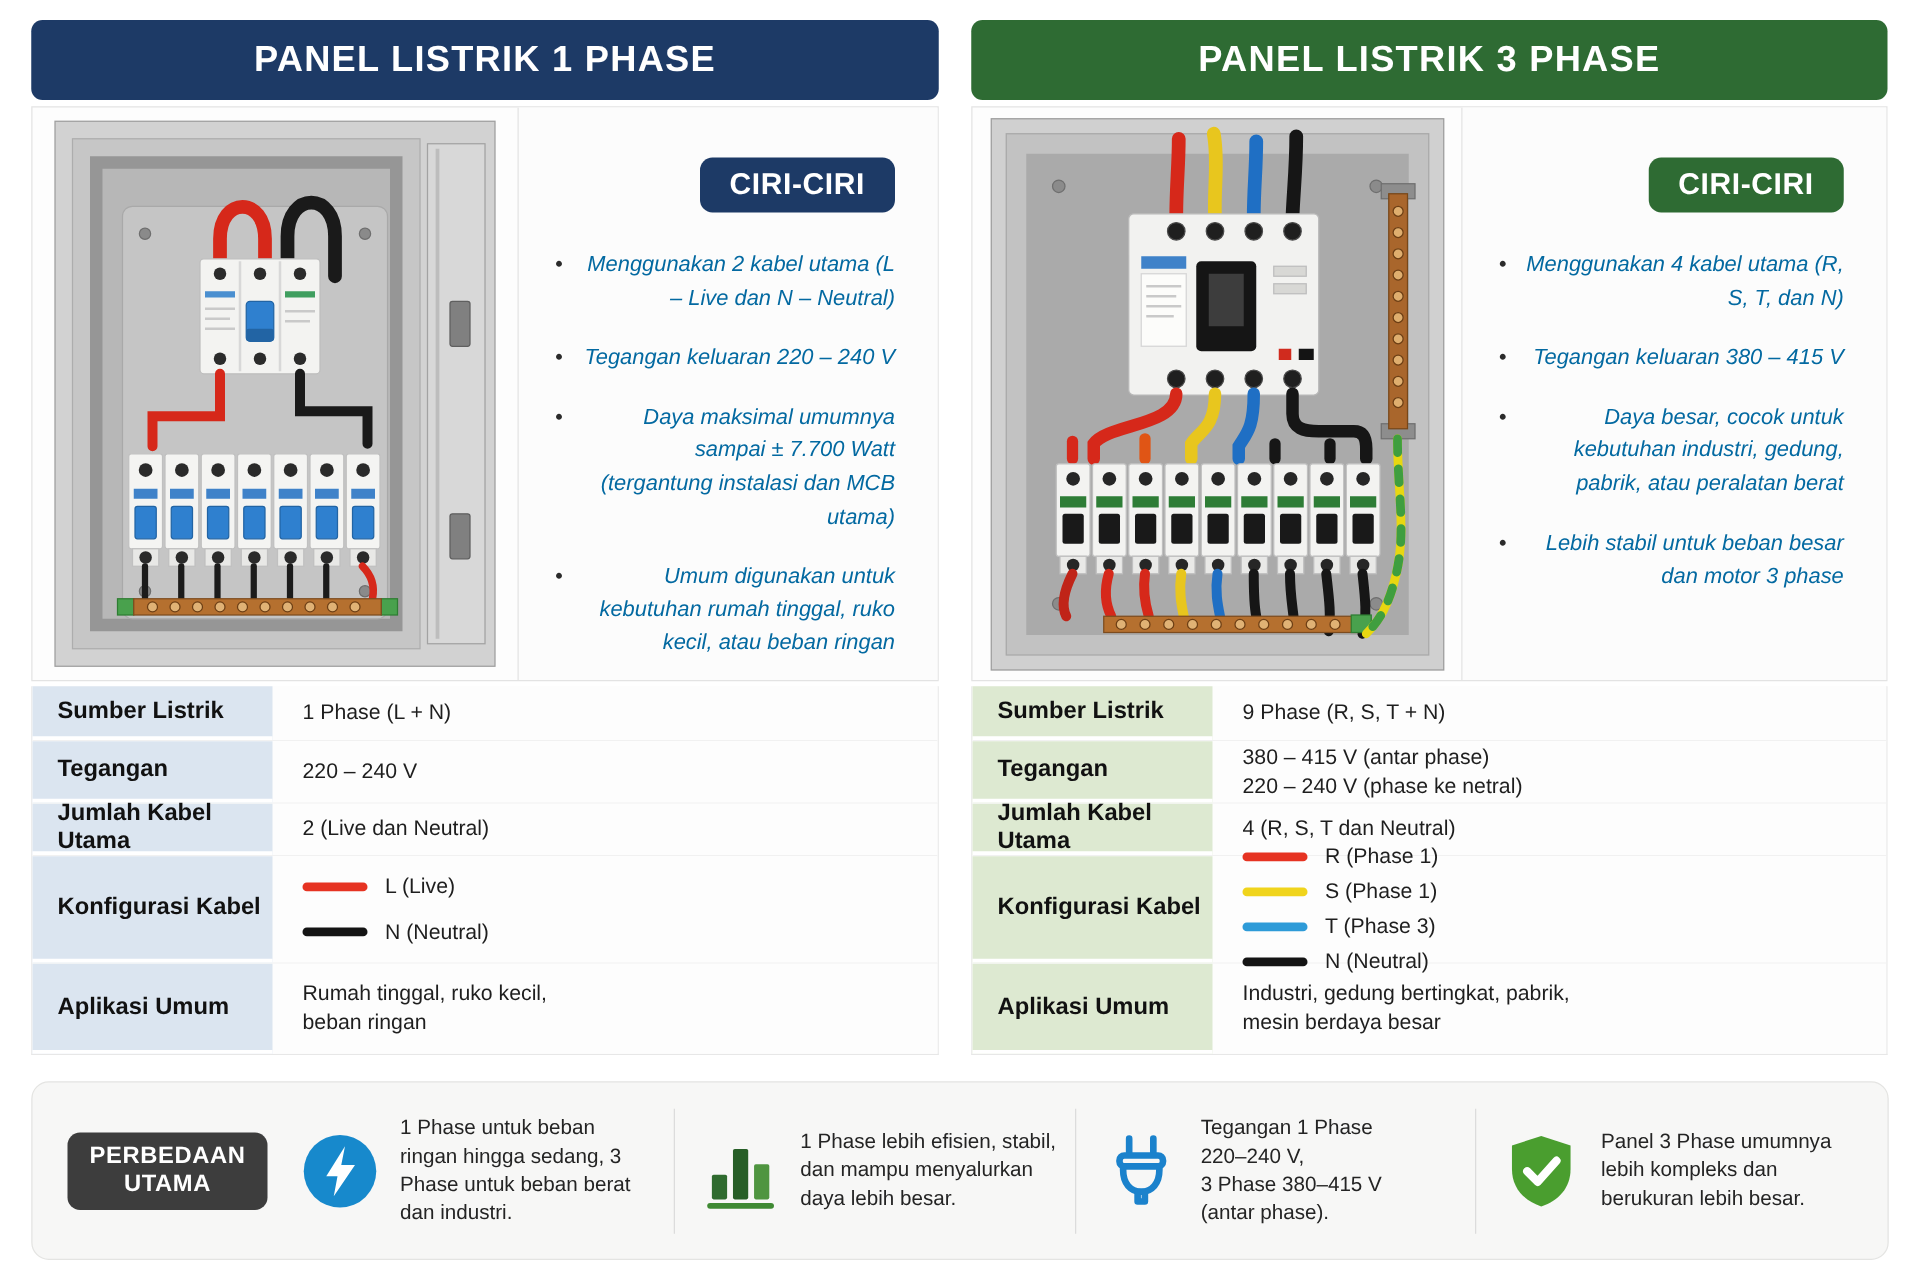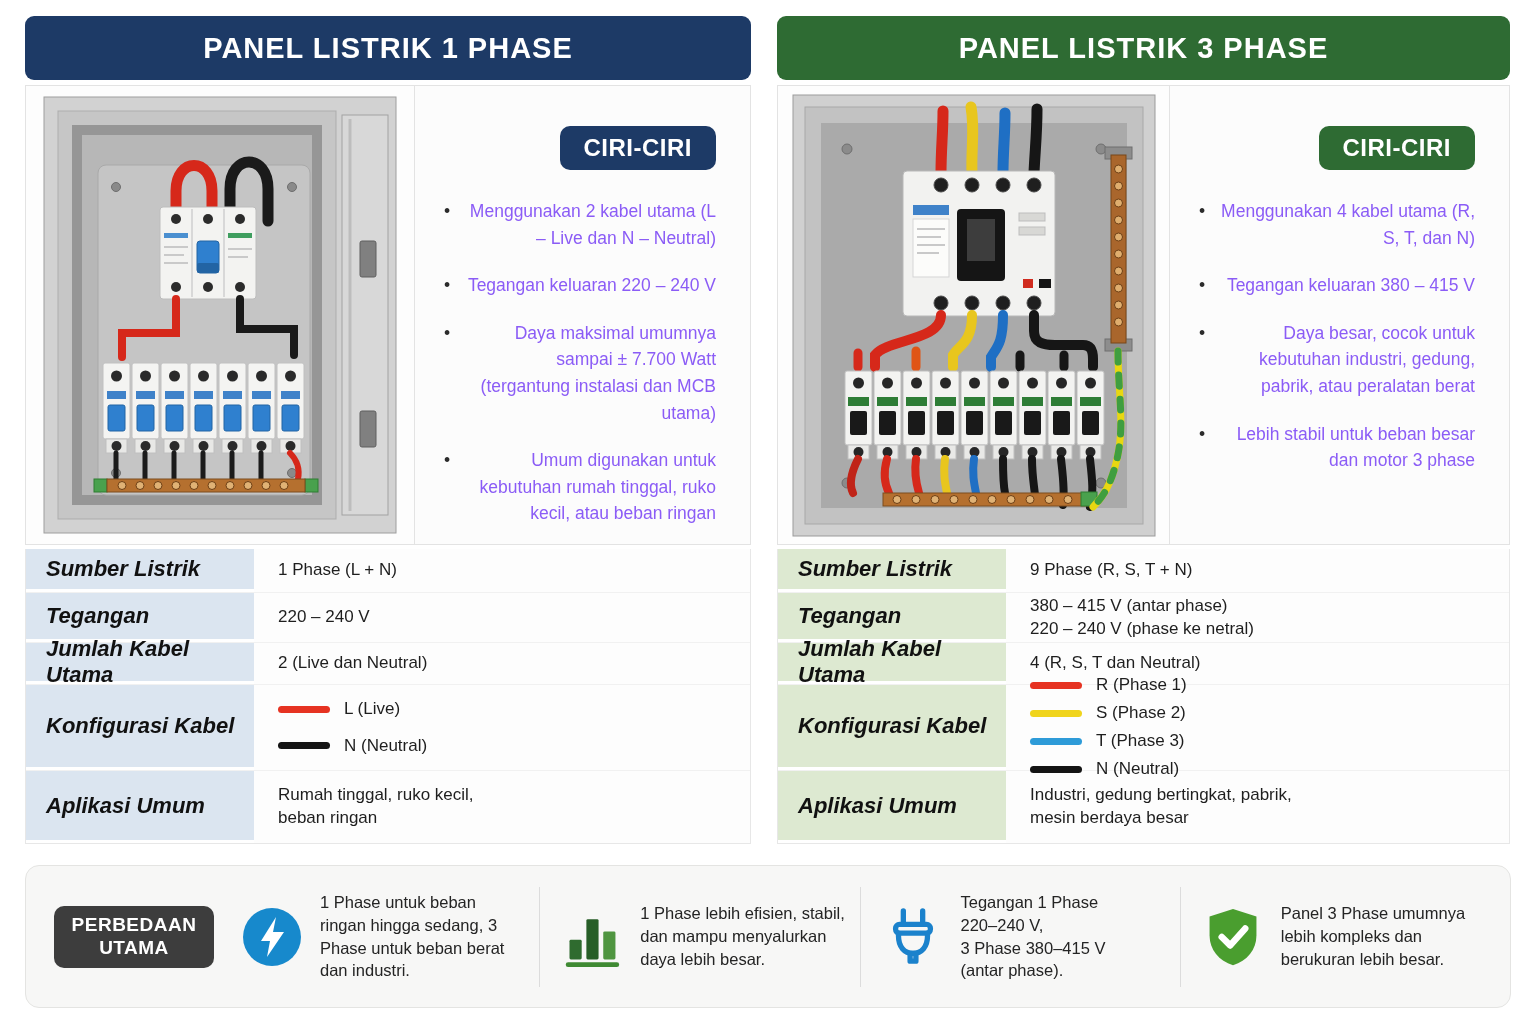--- a/index.html
+++ b/index.html
@@ -20,32 +20,32 @@
   .content-box.left  { left:25px;  width:726px; }
   .content-box.right { left:777px; width:733px; }
   .photo-pane { display:flex; align-items:center; justify-content:center; }
   .content-box.left  .photo-pane { width:388px; }
   .content-box.right .photo-pane { width:391px; }
   .features-pane { flex:1; border-left:1px solid #e3e3e3; padding:40px 34px 0 26px; background:#fcfcfc; }
   .ciri-badge { display:inline-block; padding:8px 24px; border-radius:10px;
     color:#fff; font-size:24px; font-weight:bold; letter-spacing:0.5px; }
   .feature-list { margin-top:28px; list-style:none; }
   .feature-list li { position:relative; padding-left:24px; margin-bottom:21px;
-    font-size:17.5px; line-height:1.52; color:#8b5cf6; max-width:284px; }
+    font-size:17.5px; line-height:1.52; color:#0369a1; max-width:284px;font-style:italic; }
   .feature-list li::before { content:"•"; position:absolute; left:3px; top:0; color:#2b2b2b; }
 
   
   .spec-table { position:absolute; top:549px; border:1px solid #e7e7e7; border-top:none; background:#fff; }
   .spec-table.left  { left:25px;  width:726px; }
   .spec-table.right { left:777px; width:733px; }
   .spec-row { display:flex; border-bottom:1px solid #f1f1f1; background:#fdfdfd; }
   .spec-row:last-child { border-bottom:none; }
-  .spec-row .cell-label { width:228px; flex:none; display:flex; align-items:center;
-    padding-left:20px; font-weight:bold; font-size:22px; color:#111;
-    border-bottom:3px solid #fff;font-style:italic; }
+  .spec-row .cell-label { width:192px; flex:none; display:flex; align-items:center;
+    padding-left:20px; font-weight:bold; font-size:19px; color:#111;
+    border-bottom:3px solid #fff; }
   .spec-row .cell-value { flex:1; display:flex; flex-direction:column; justify-content:center;
     padding-left:24px; font-size:17px; color:#1e1e1e; line-height:1.35; }
   .row-h1 { height:44px; } .row-h2 { height:50px; } .row-h3 { height:42px; }
   .row-h4 { height:86px; } .row-h5 { height:72px; }
   .pre { white-space:pre-line; }
   .legend-item { display:flex; align-items:center; gap:14px; font-size:17px; }
   .legend-item .swatch { width:52px; height:7px; border-radius:4px; flex:none; }
   .legend.roomy .legend-item { margin:7px 0; }
   .legend.tight .legend-item { margin:2.5px 0; }
 
@@ -457,21 +457,21 @@
     </div>
     <div class="spec-row row-h4">
       <div class="cell-label" style="background-color: rgb(221, 233, 209);">Konfigurasi Kabel</div>
       <div class="cell-value legend tight">
         <div class="legend-item">
           <span class="swatch" style="background-color: rgb(230, 51, 34);"></span>
           <span>R (Phase 1)</span>
         </div>
         <div class="legend-item">
           <span class="swatch" style="background-color: rgb(240, 212, 28);"></span>
-          <span>S (Phase 2)</span>
+          <span>S (Phase 1)</span>
         </div>
         <div class="legend-item">
           <span class="swatch" style="background-color: rgb(46, 155, 216);"></span>
           <span>T (Phase 3)</span>
         </div>
         <div class="legend-item">
           <span class="swatch" style="background-color: rgb(20, 20, 20);"></span>
           <span>N (Neutral)</span>
         </div>
       </div>

